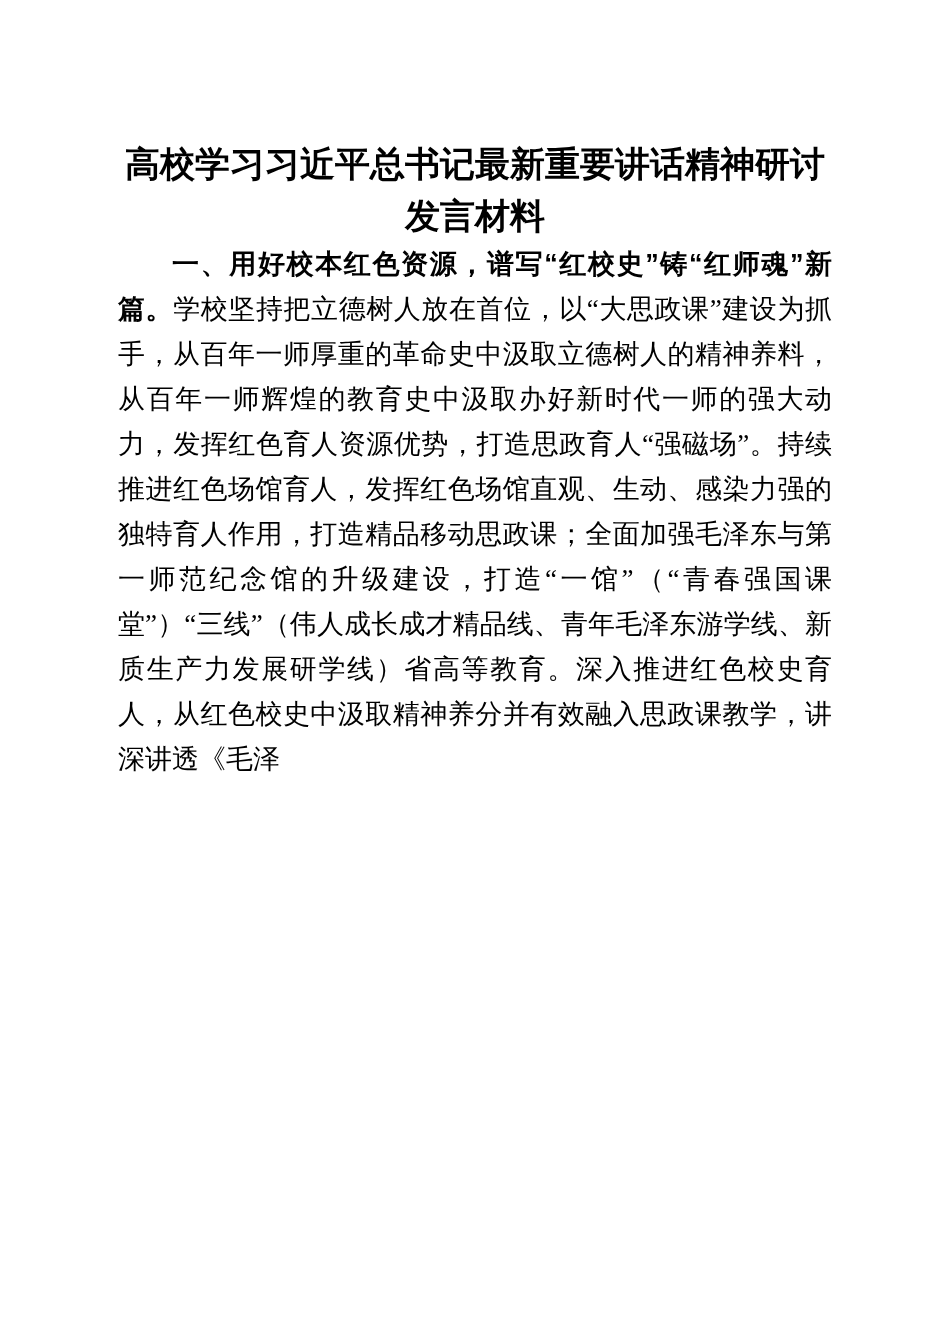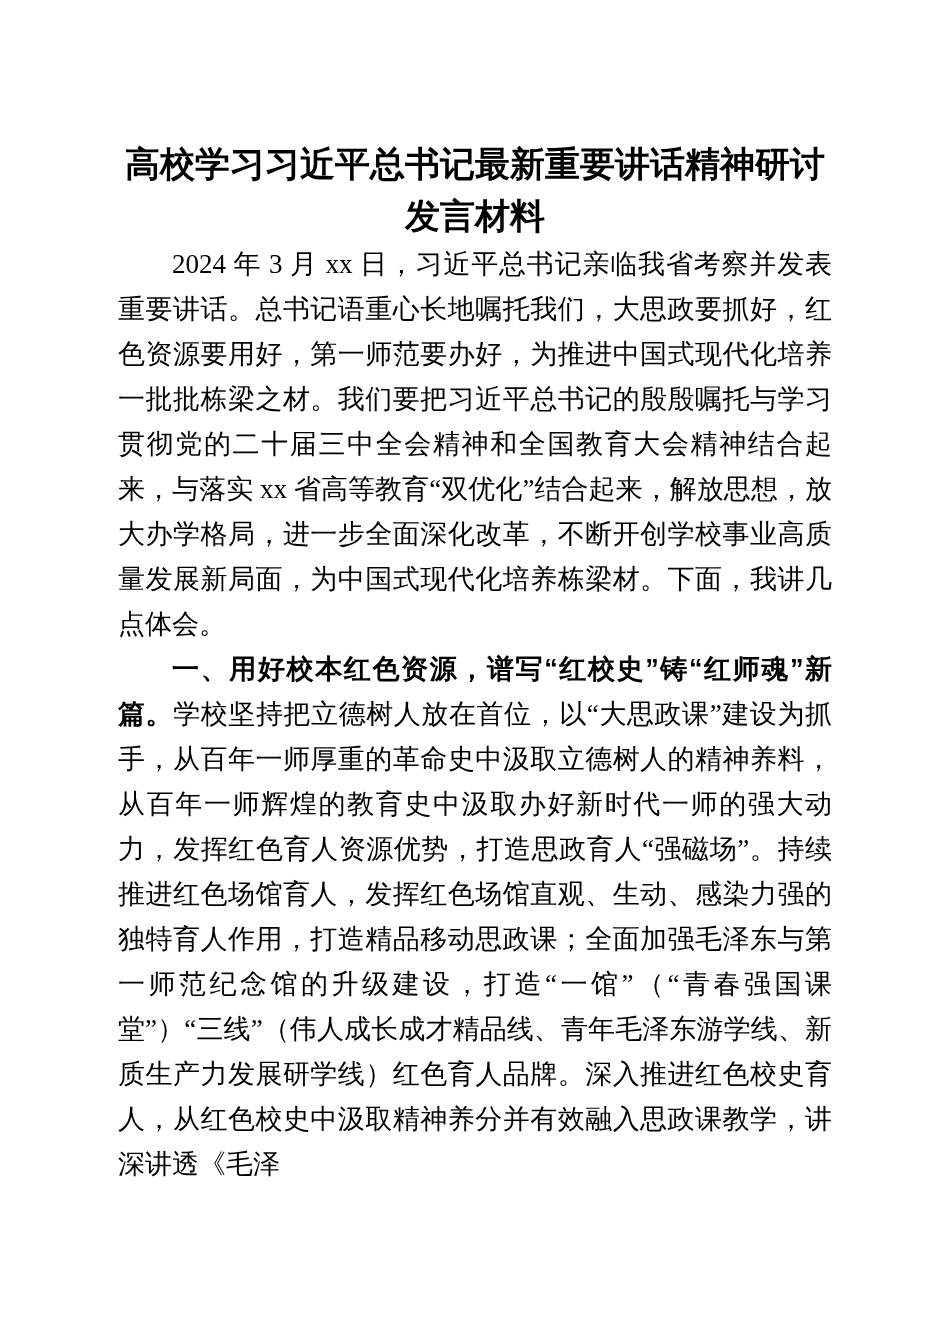--- a/index.html
+++ b/index.html
@@ -45,20 +45,17 @@
     font-family: "Liberation Sans", "DejaVu Sans", sans-serif;
   }
 </style>
 </head>
 <body>
 
 <div class="page">
   <h1 class="doc-title">高校学习习近平总书记最新重要讲话精神研讨发言材料</h1>
 
 
-  <p class="para">
-    <span>2024 年 3 月 xx 日，习近平总书记亲临我省考察并发表重要讲话。总书记语重心长地嘱托我们，大思政要抓好，红色资源要用好，第一师范要办好，为推进中国式现代化培养一批批栋梁之材。我们要把习近平总书记的殷殷嘱托与学习贯彻党的二十届三中全会精神和全国教育大会精神结合起来，与落实 xx 省高等教育“双优化”结合起来，解放思想，放大办学格局，进一步全面深化改革，不断开创学校事业高质量发展新局面，为中国式现代化培养栋梁材。下面，我讲几点体会。</span>
-  </p>
 
   <p class="para">
-    <span class="lead">一、用好校本红色资源，谱写“红校史”铸“红师魂”新篇。</span><span>学校坚持把立德树人放在首位，以“大思政课”建设为抓手，从百年一师厚重的革命史中汲取立德树人的精神养料，从百年一师辉煌的教育史中汲取办好新时代一师的强大动力，发挥红色育人资源优势，打造思政育人“强磁场”。持续推进红色场馆育人，发挥红色场馆直观、生动、感染力强的独特育人作用，打造精品移动思政课；全面加强毛泽东与第一师范纪念馆的升级建设，打造“一馆”（“青春强国课堂”）“三线”（伟人成长成才精品线、青年毛泽东游学线、新质生产力发展研学线）红色育人品牌。深入推进红色校史育人，从红色校史中汲取精神养分并有效融入思政课教学，讲深讲透《毛泽</span>
+    <span class="lead">一、用好校本红色资源，谱写“红校史”铸“红师魂”新篇。</span><span>学校坚持把立德树人放在首位，以“大思政课”建设为抓手，从百年一师厚重的革命史中汲取立德树人的精神养料，从百年一师辉煌的教育史中汲取办好新时代一师的强大动力，发挥红色育人资源优势，打造思政育人“强磁场”。持续推进红色场馆育人，发挥红色场馆直观、生动、感染力强的独特育人作用，打造精品移动思政课；全面加强毛泽东与第一师范纪念馆的升级建设，打造“一馆”（“青春强国课堂”）“三线”（伟人成长成才精品线、青年毛泽东游学线、新质生产力发展研学线）省高等教育。深入推进红色校史育人，从红色校史中汲取精神养分并有效融入思政课教学，讲深讲透《毛泽</span>
   </p>
 </div>
 
 </body></html>

